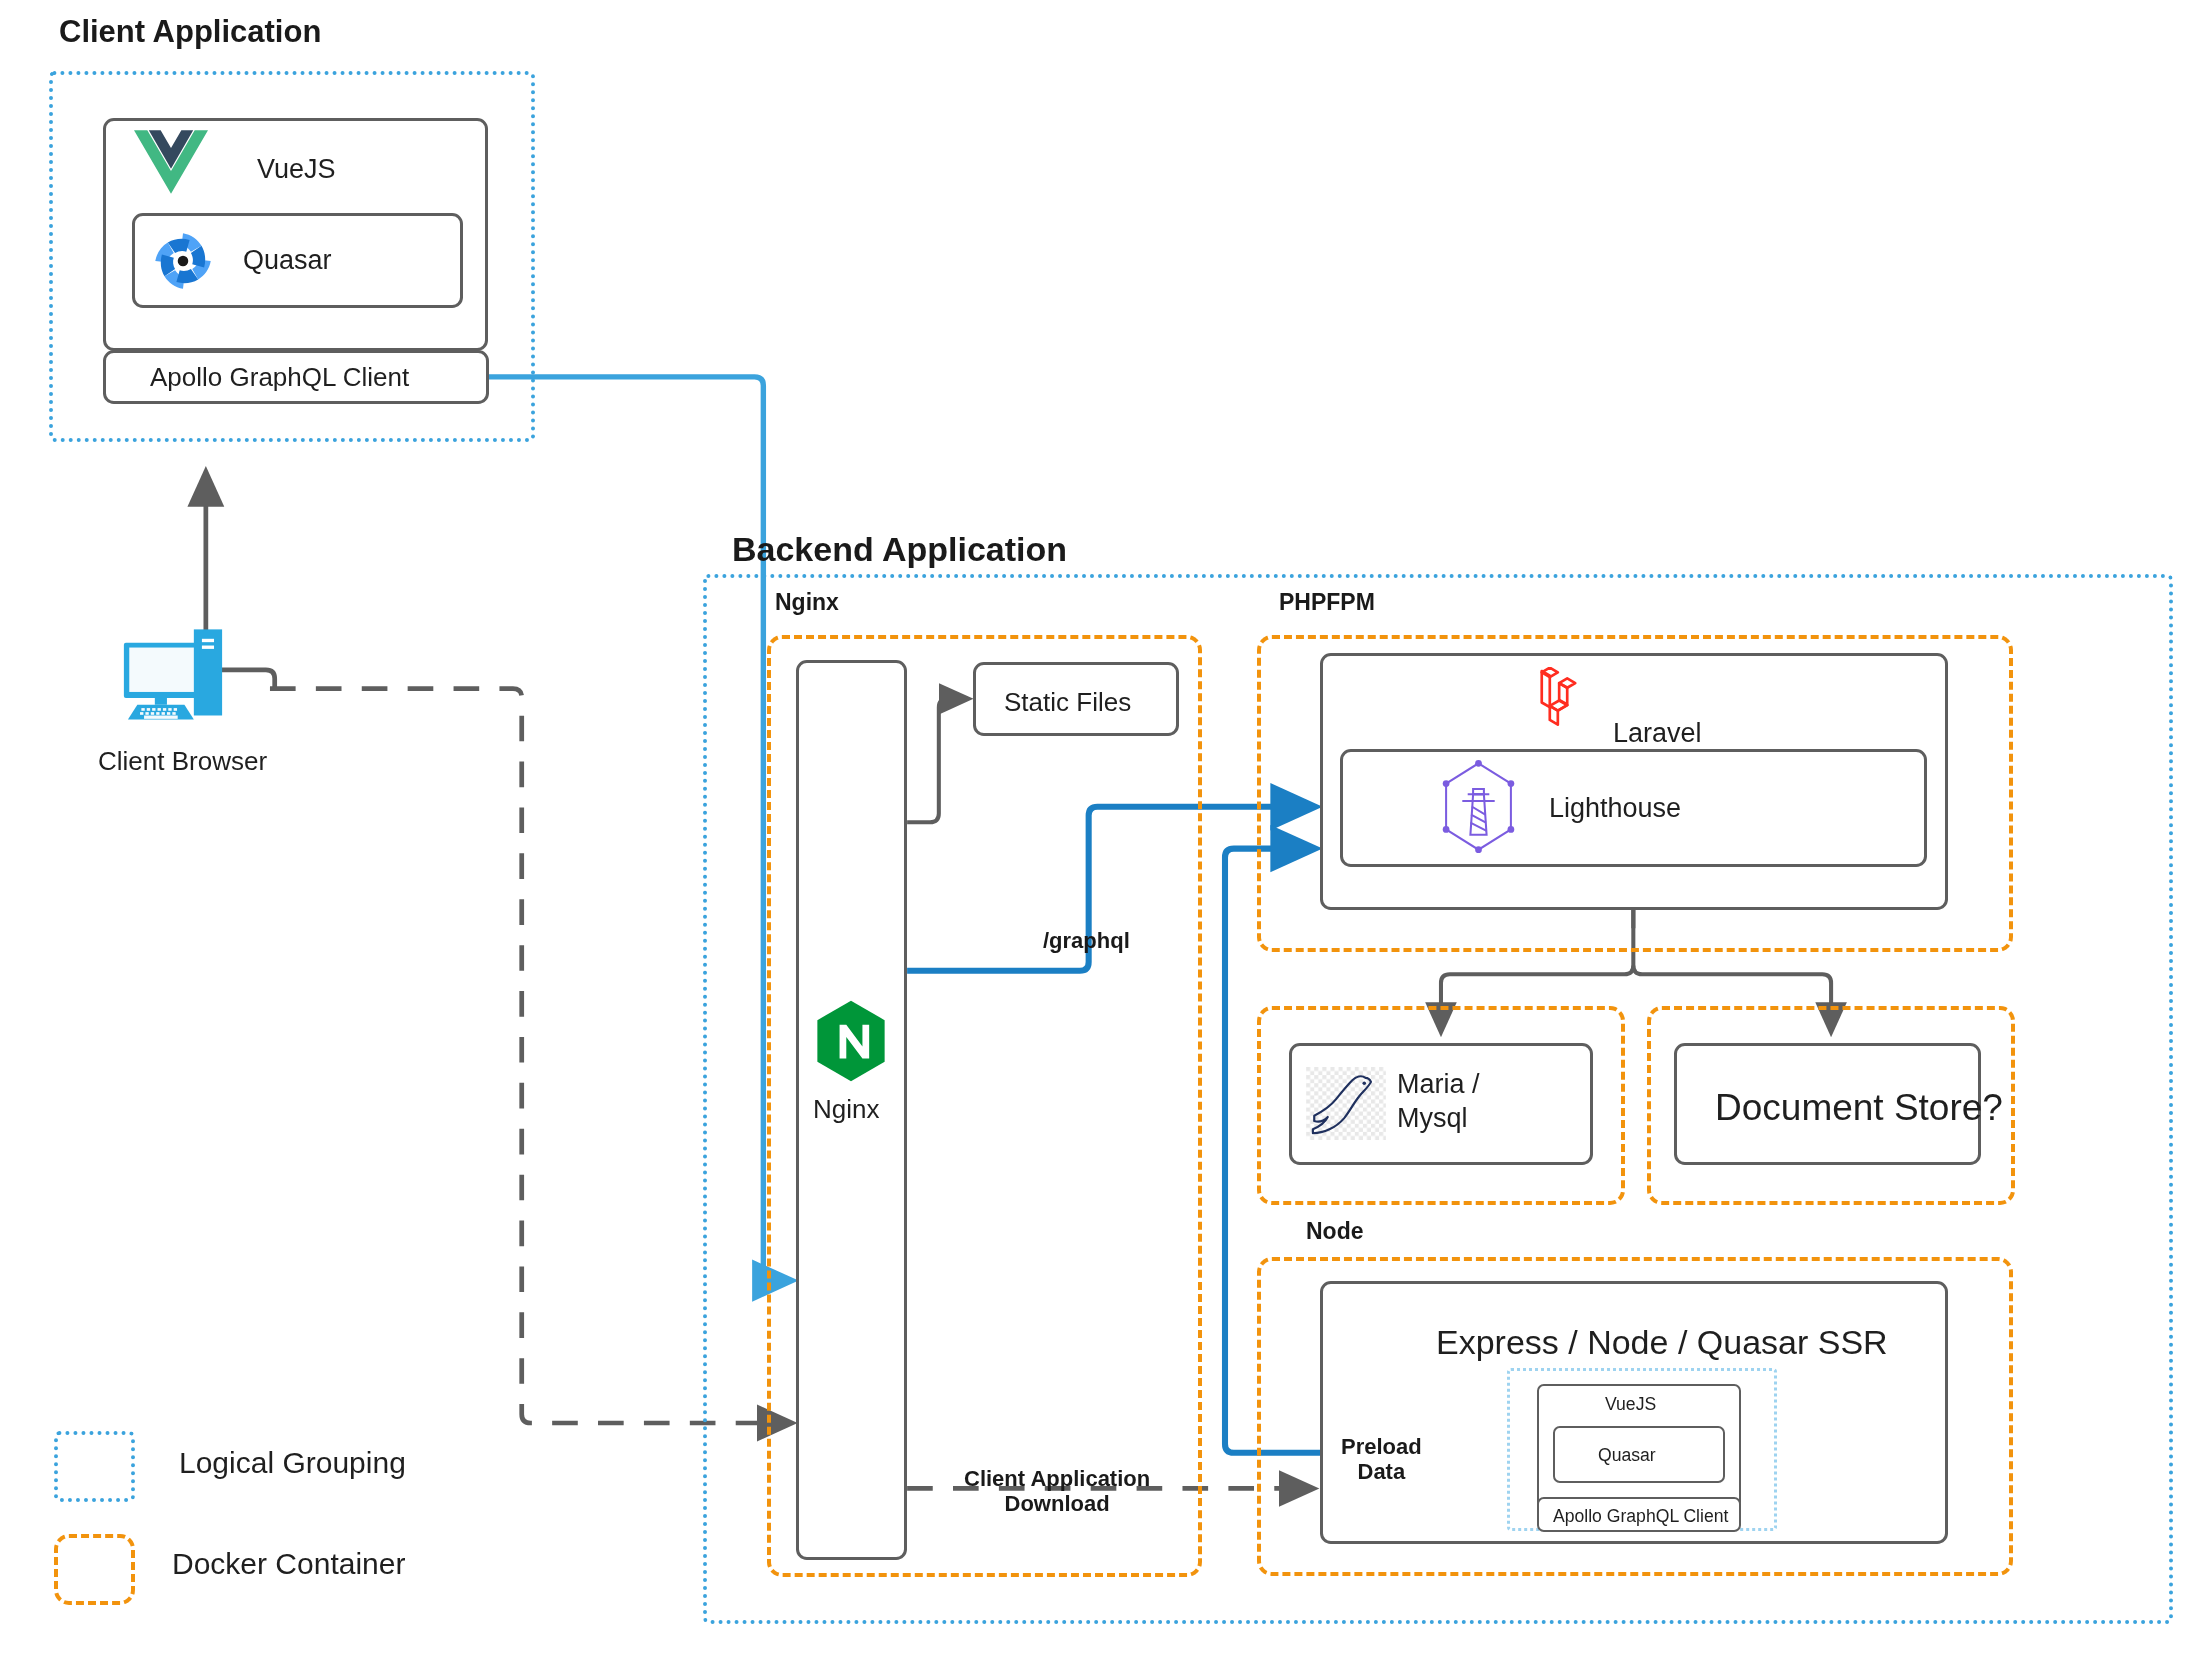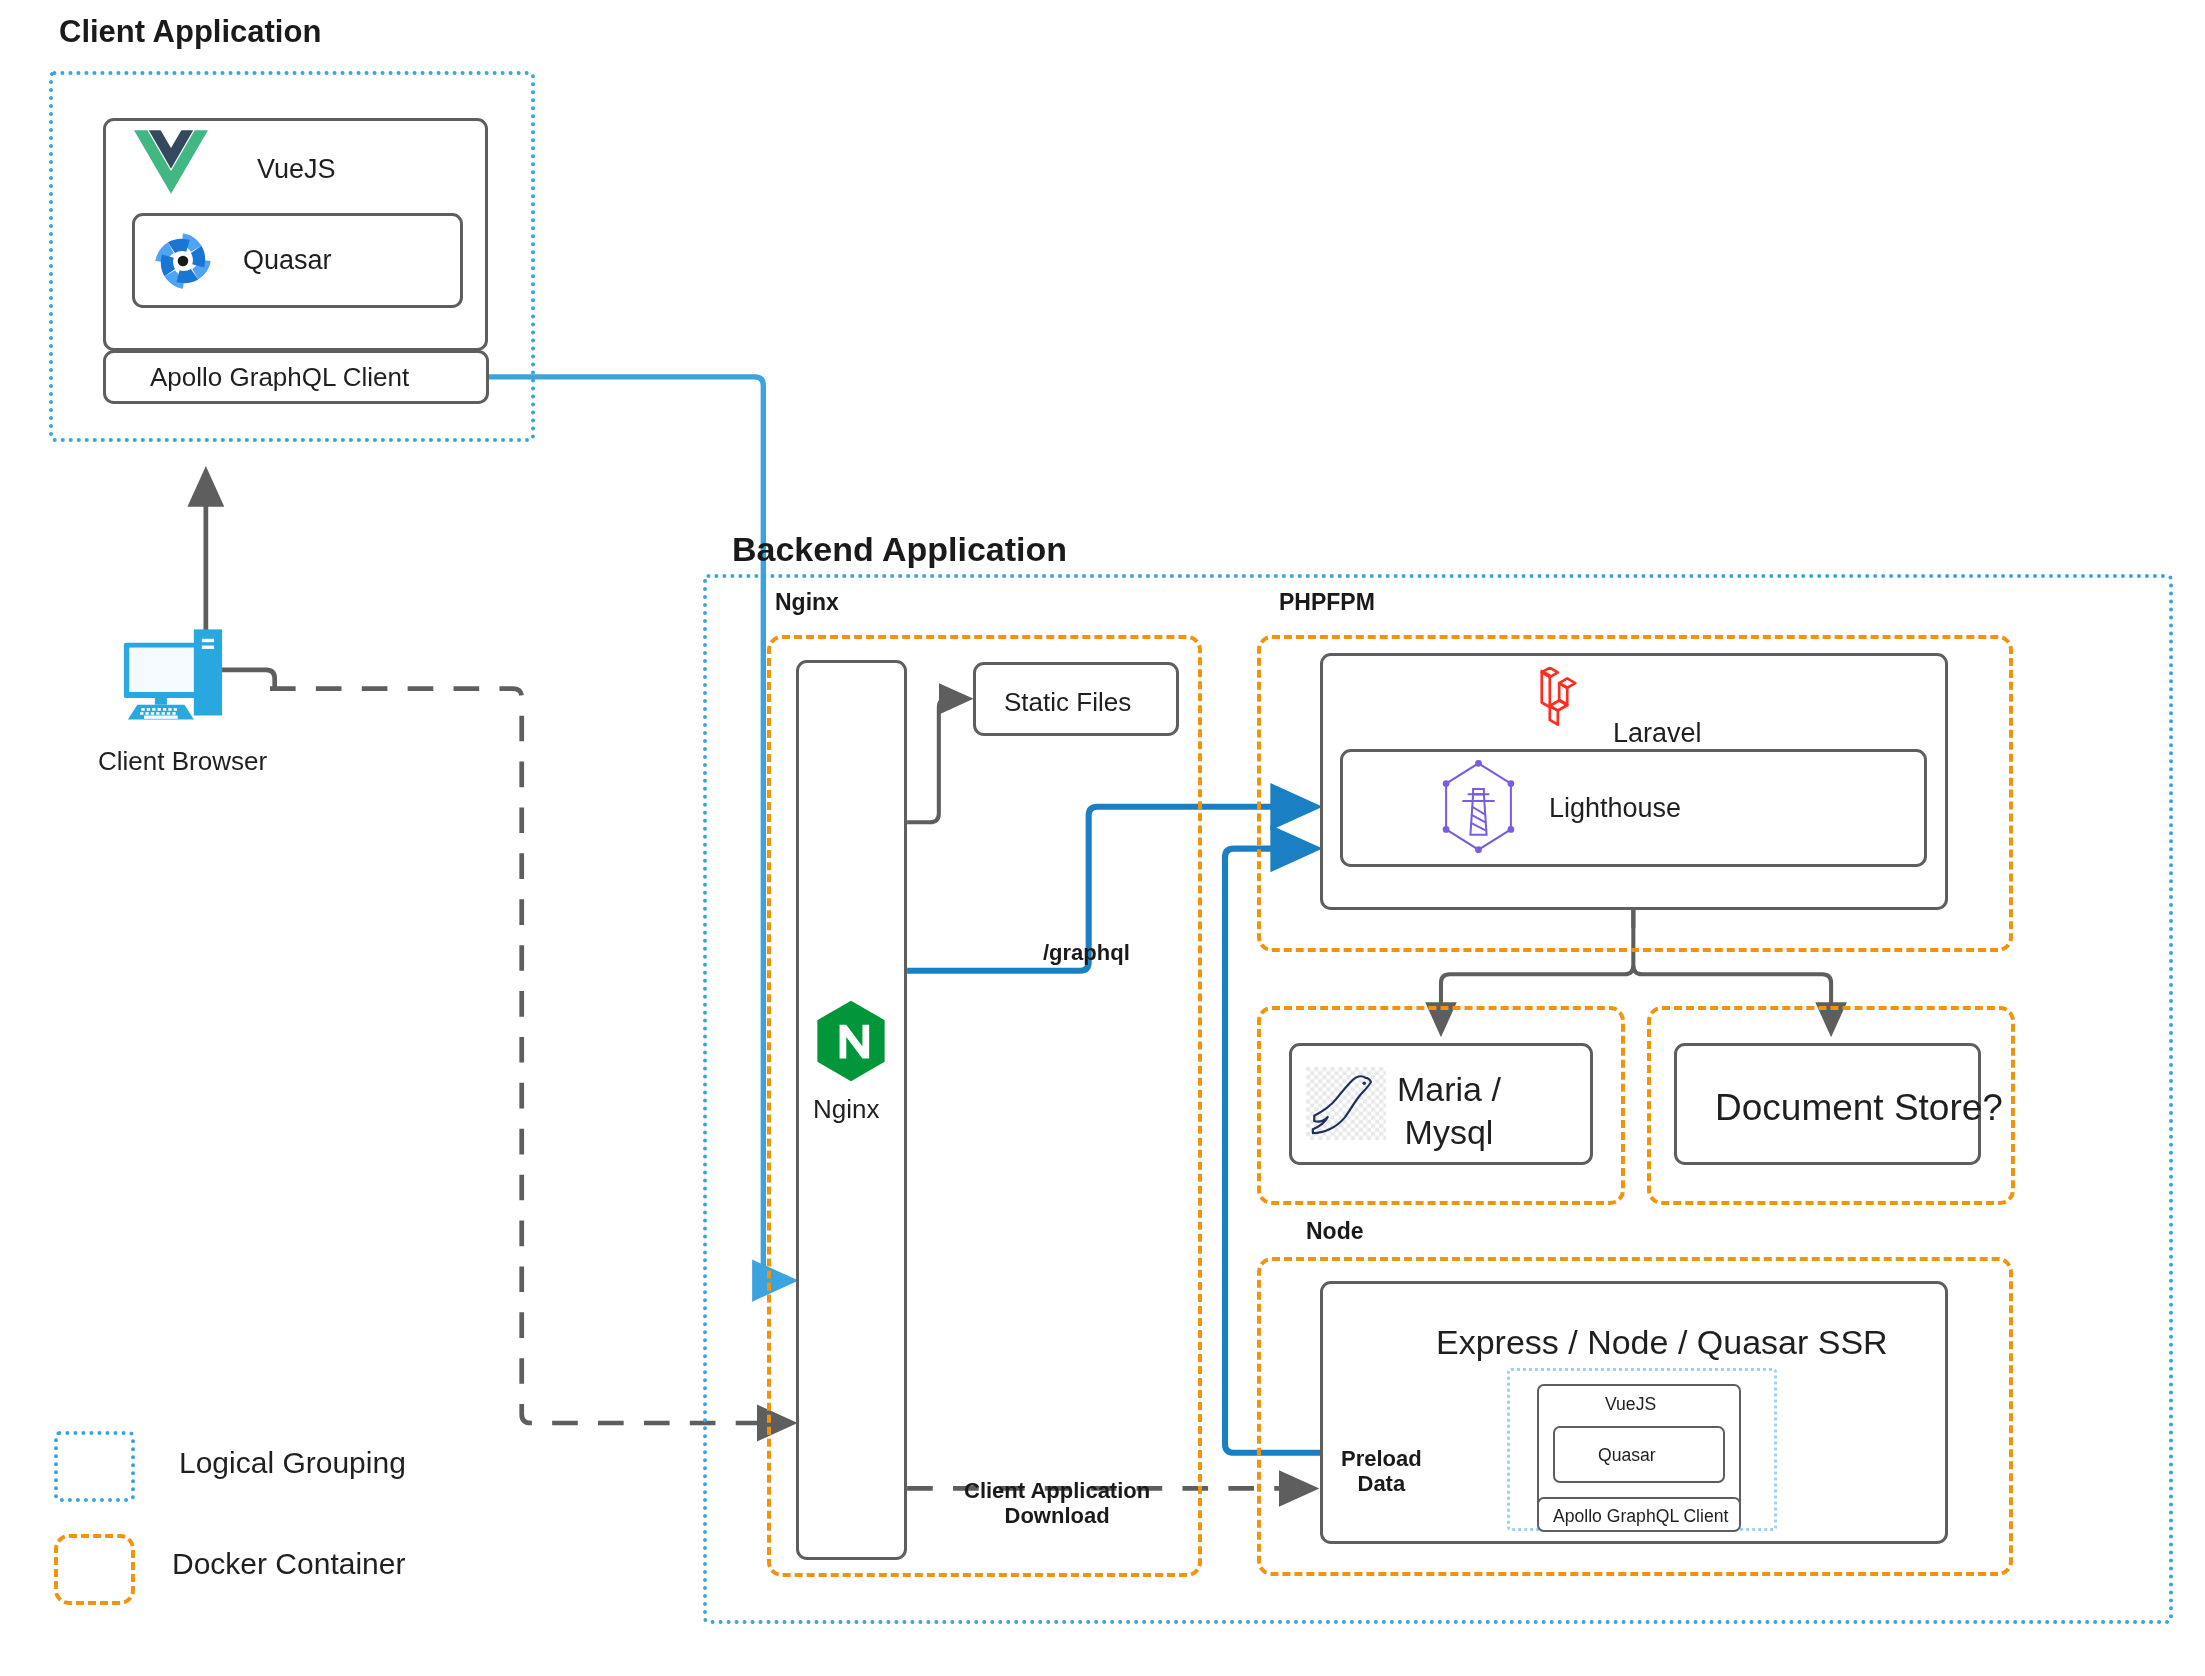--- a/index.html
+++ b/index.html
@@ -6,21 +6,21 @@
   body{font-family:"Liberation Sans", sans-serif;color:#262626;}
   #stage{position:relative;width:2205px;height:1677px;background:#fff;overflow:hidden;}
 
   
   .abs{position:absolute;box-sizing:border-box;}
   .group-title{font-weight:bold;color:#1a1a1a;white-space:nowrap;}
   .logical{border:4.7px dotted #3BA3DD;border-radius:5.4px;}
   .docker{border:4.7px dashed #F2930D;border-radius:15px;}
   .node-box{border:3.4px solid #5E5E5E;border-radius:10.8px;background:#fff;}
   .lbl{white-space:nowrap;color:#1f1f1f;}
-  .edge-label{font-weight:bold;white-space:nowrap;color:#1a1a1a;text-align:center;line-height:1.15;margin-top:12px;}
+  .edge-label{font-weight:bold;white-space:nowrap;color:#1a1a1a;text-align:center;line-height:1.15;}
 
   
   #wires{position:absolute;left:0;top:0;width:2205px;height:1677px;pointer-events:none;}
 
   
   #title-client{left:59px;top:13.5px;font-size:31px;}
   #box-client-app{left:49px;top:71px;width:486px;height:371px;}
   #box-vuejs{left:103px;top:118px;width:385px;height:233px;}
   #vuejs-label{left:257px;top:154px;font-size:27px;}
   #box-quasar{left:132px;top:213px;width:331px;height:95px;}
@@ -48,21 +48,21 @@
   #box-laravel{left:1320px;top:653px;width:628px;height:257px;}
   #laravel-logo{left:1532px;top:667px;width:53px;height:63px;}
   #laravel-label{left:1613px;top:682px;font-size:27px;margin-top:36px;}
   #box-lighthouse{left:1340px;top:749px;width:587px;height:118px;}
   #lighthouse-logo{left:1438px;top:759px;width:81px;height:95px;}
   #lighthouse-label{left:1549px;top:793px;font-size:27px;}
 
   #box-dk-maria{left:1257px;top:1006px;width:368px;height:199px;}
   #box-maria{left:1289px;top:1043px;width:304px;height:122px;}
   #maria-logo{left:1306px;top:1067px;width:80px;height:73px;}
-  #maria-label{left:1397px;top:1068px;font-size:34px;line-height:1.25;text-align:center;}
+  #maria-label{left:1397px;top:1068px;font-size:27px;line-height:1.25;}
 
   #box-dk-doc{left:1647px;top:1006px;width:368px;height:199px;}
   #box-doc{left:1674px;top:1043px;width:307px;height:122px;}
   #doc-label{left:1715px;top:1087px;font-size:37px;}
 
   #title-node{left:1306px;top:1218px;font-size:23px;}
   #box-dk-node{left:1257px;top:1257px;width:756px;height:319px;}
   #box-express{left:1320px;top:1281px;width:628px;height:263px;}
   #express-label{left:1436px;top:1323px;font-size:34px;}
   #box-ssr-logical{left:1507px;top:1368px;width:270px;height:163px;}

